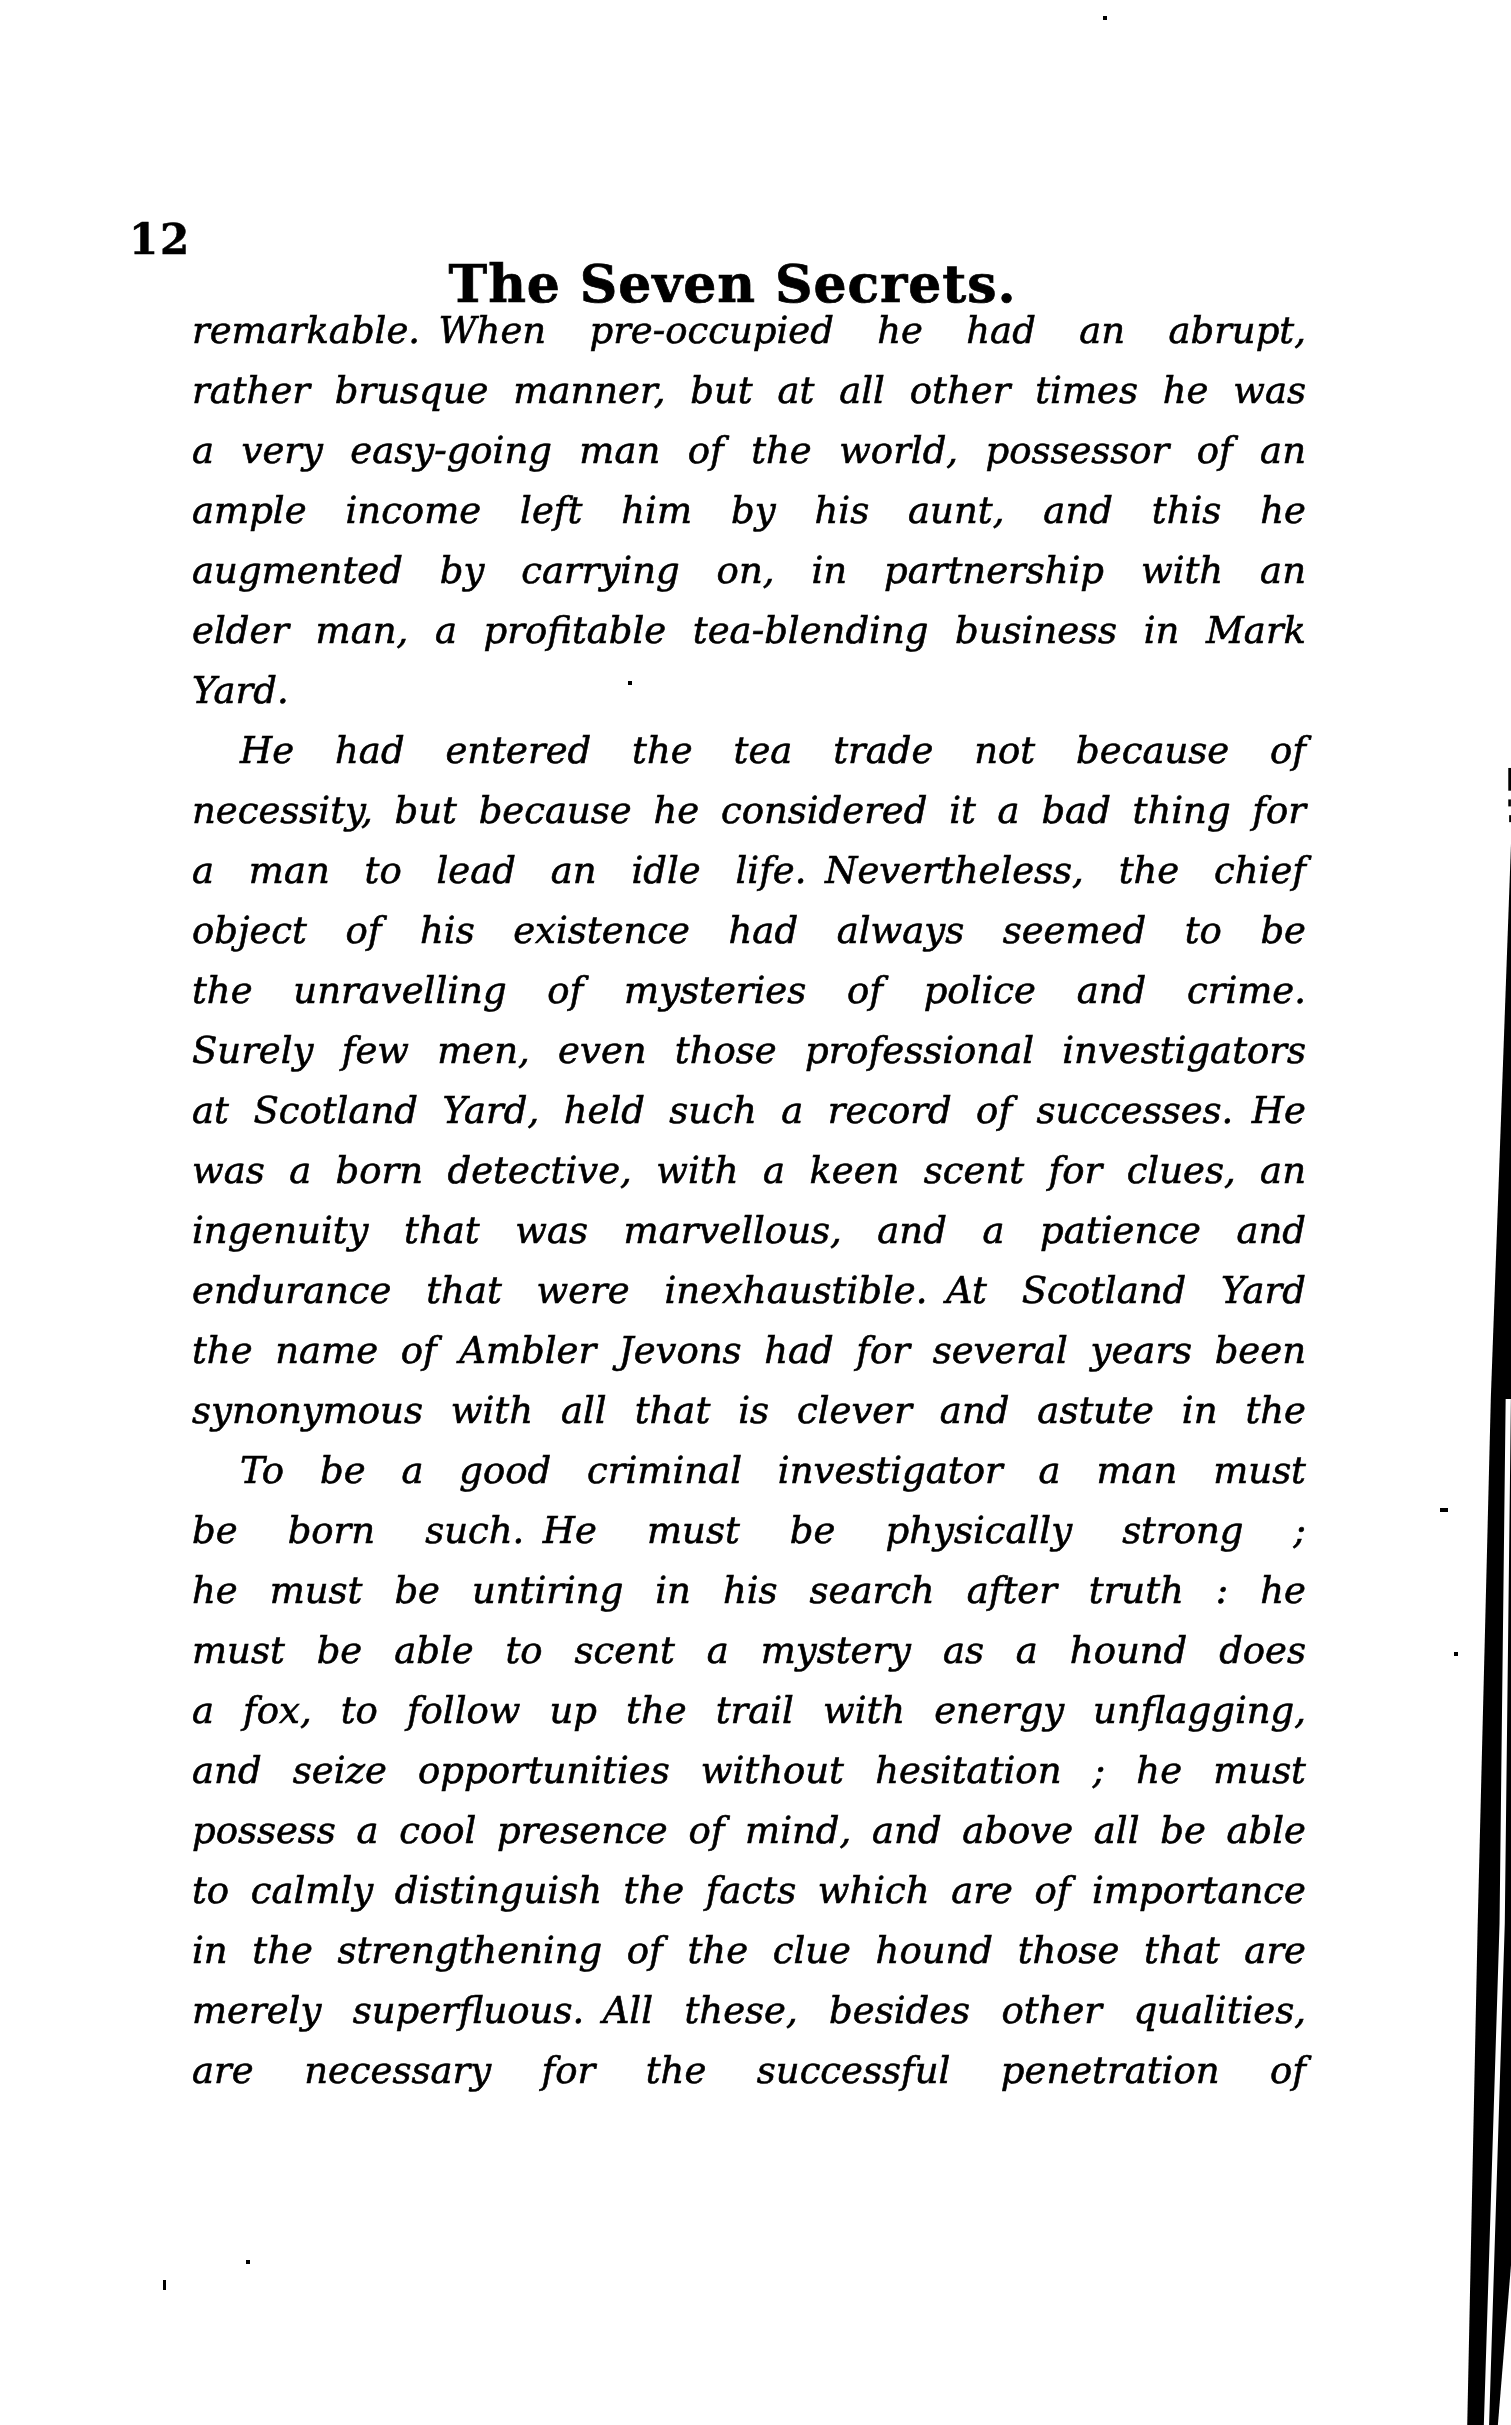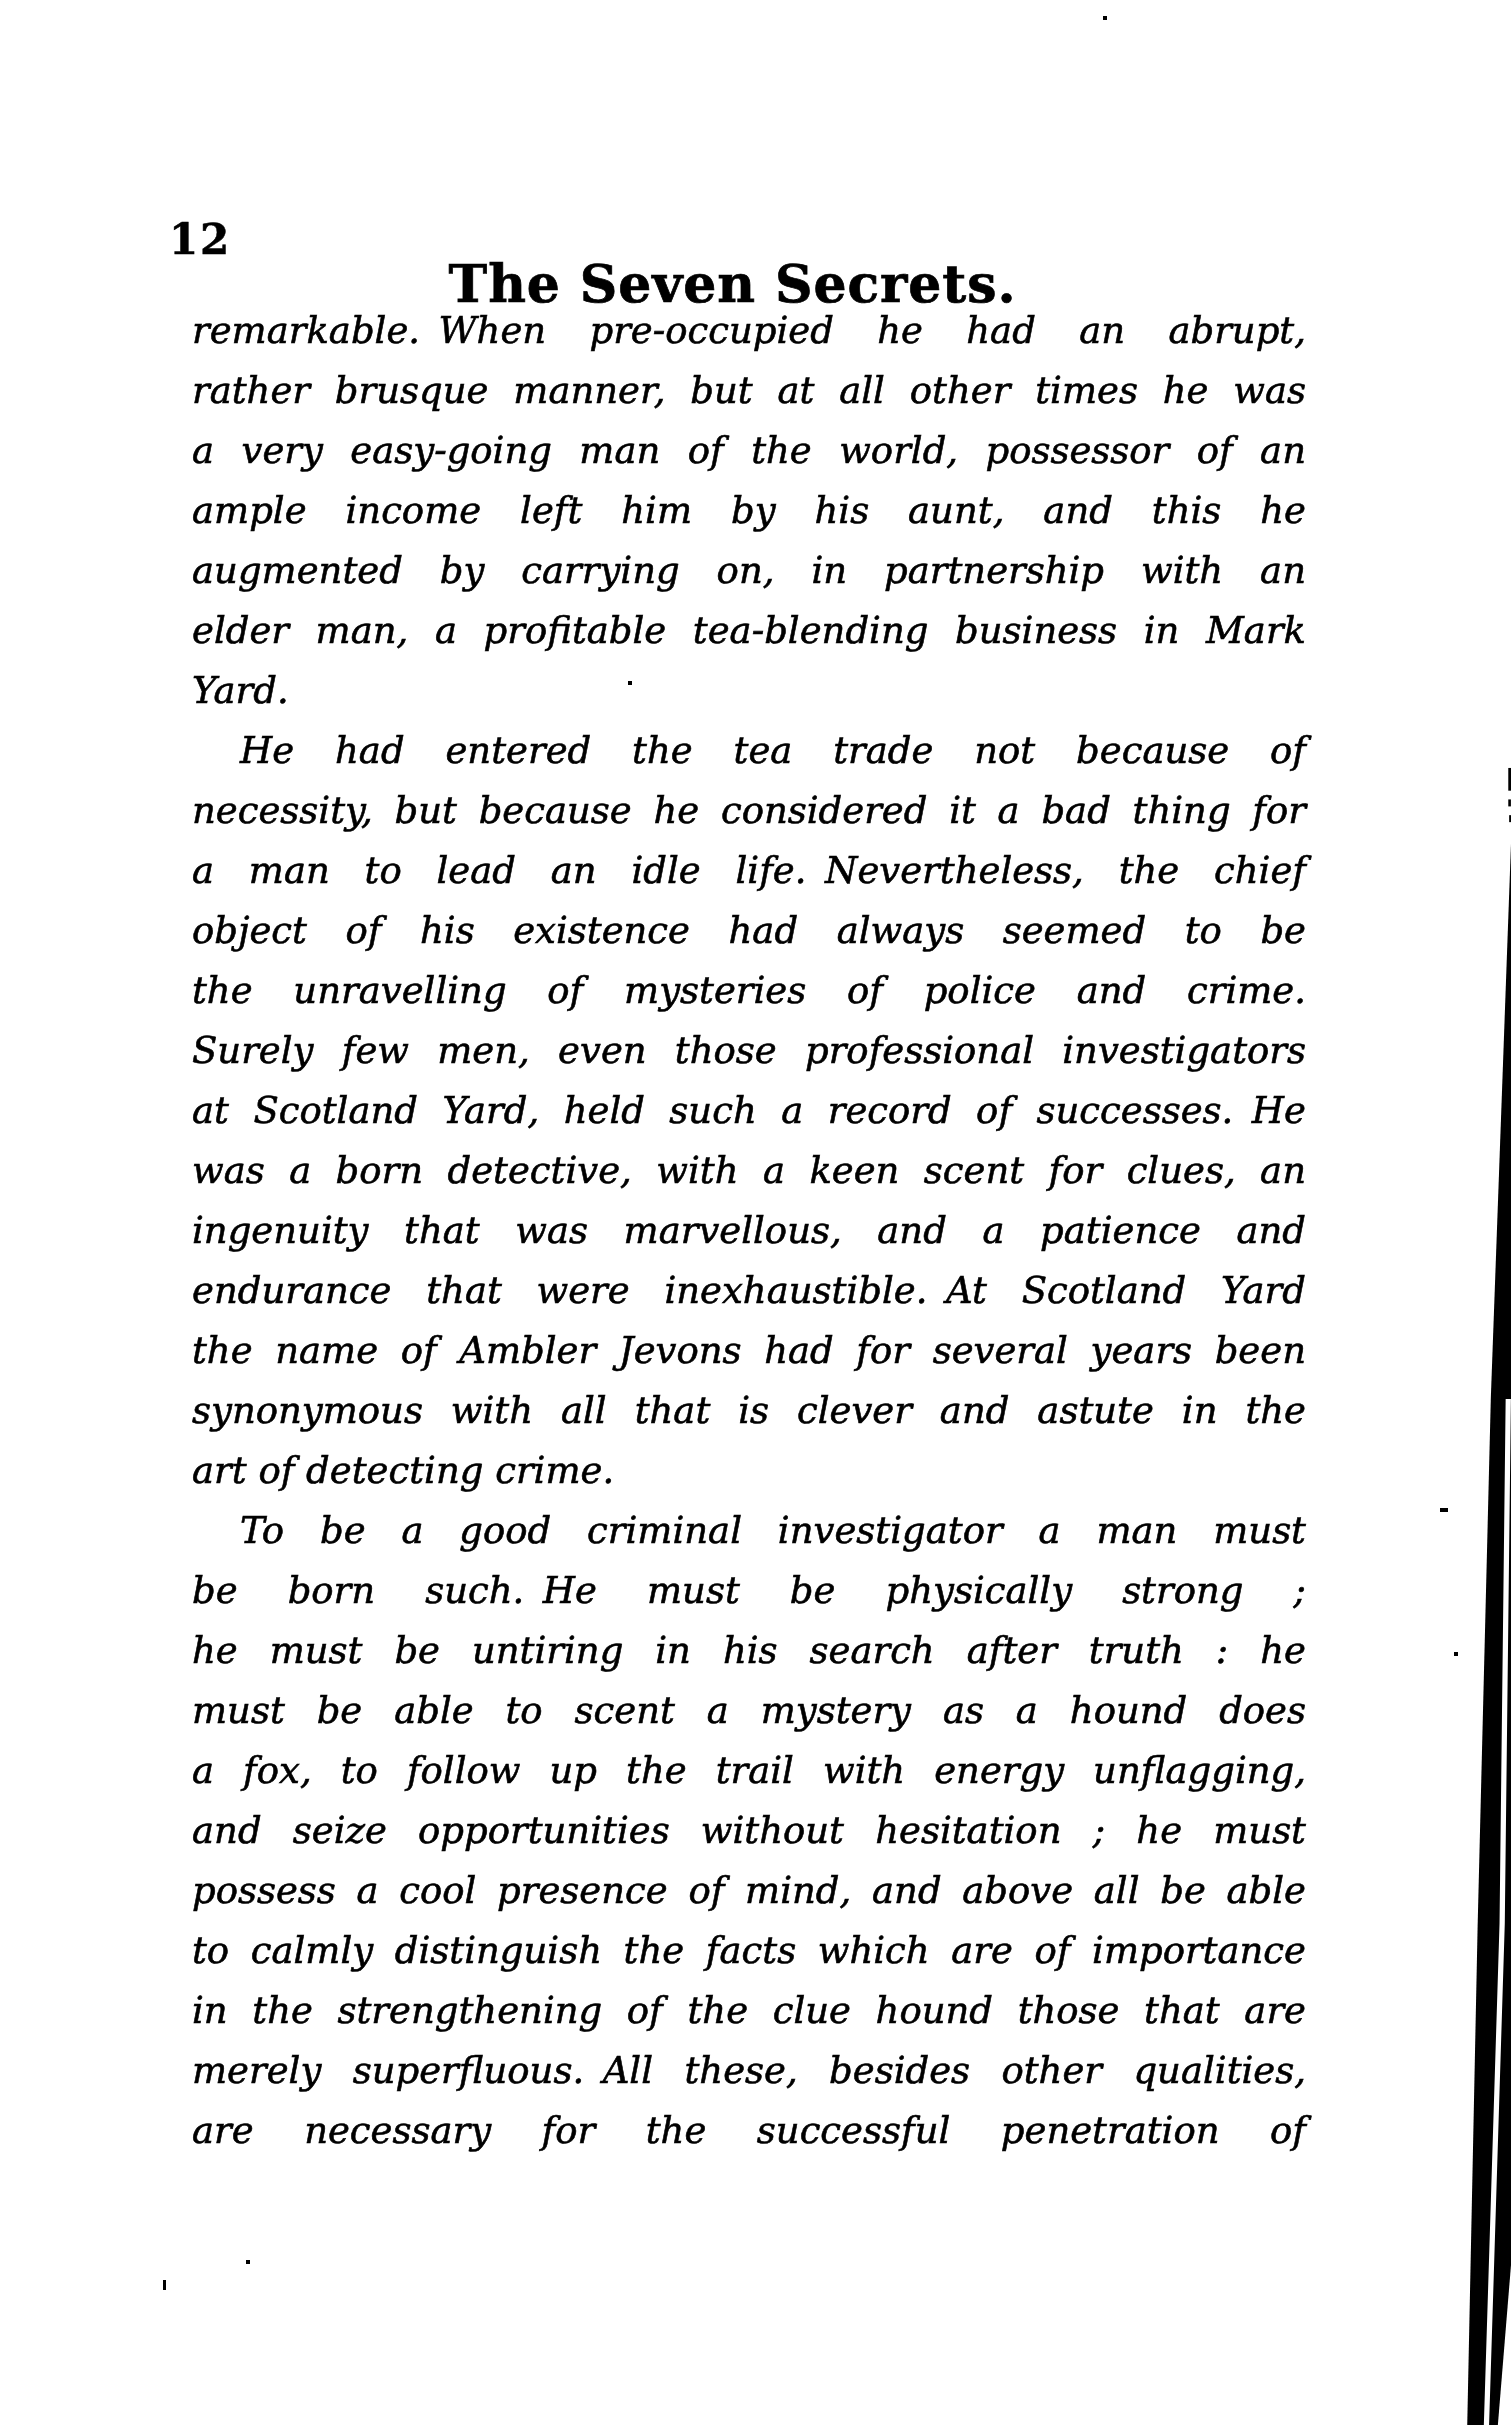--- a/index.html
+++ b/index.html
@@ -15,21 +15,20 @@
   .page { position: absolute; inset: 0; }
 
   
   .page-number {
     position: absolute;
     left: 129px;
     top: 215px;
     font-size: 42px;
     font-weight: bold;
     letter-spacing: 1.7px;
-    margin-left: 40px;
     -webkit-text-stroke: 0.5px #000;
   }
   .book-title {
     position: absolute;
     left: 0;
     top: 205px;
     width: 1465px;
     text-align: center;
     font-size: 52px;
     font-weight: bold;
@@ -93,21 +92,20 @@
       <div class="line">a man to lead an idle life. Nevertheless, the chief</div>
       <div class="line">object of his existence had always seemed to be</div>
       <div class="line">the unravelling of mysteries of police and crime.</div>
       <div class="line">Surely few men, even those professional investigators</div>
       <div class="line">at Scotland Yard, held such a record of successes. He</div>
       <div class="line">was a born detective, with a keen scent for clues, an</div>
       <div class="line">ingenuity that was marvellous, and a patience and</div>
       <div class="line">endurance that were inexhaustible. At Scotland Yard</div>
       <div class="line">the name of Ambler Jevons had for several years been</div>
       <div class="line">synonymous with all that is clever and astute in the</div>
-      <div class="line end">art of detecting crime.</div>
       <div class="line indent">To be a good criminal investigator a man must</div>
       <div class="line">be born such. He must be physically strong ;</div>
       <div class="line">he must be untiring in his search after truth : he</div>
       <div class="line">must be able to scent a mystery as a hound does</div>
       <div class="line">a fox, to follow up the trail with energy unflagging,</div>
       <div class="line">and seize opportunities without hesitation ; he must</div>
       <div class="line">possess a cool presence of mind, and above all be able</div>
       <div class="line">to calmly distinguish the facts which are of importance</div>
       <div class="line">in the strengthening of the clue hound those that are</div>
       <div class="line">merely superfluous. All these, besides other qualities,</div>

